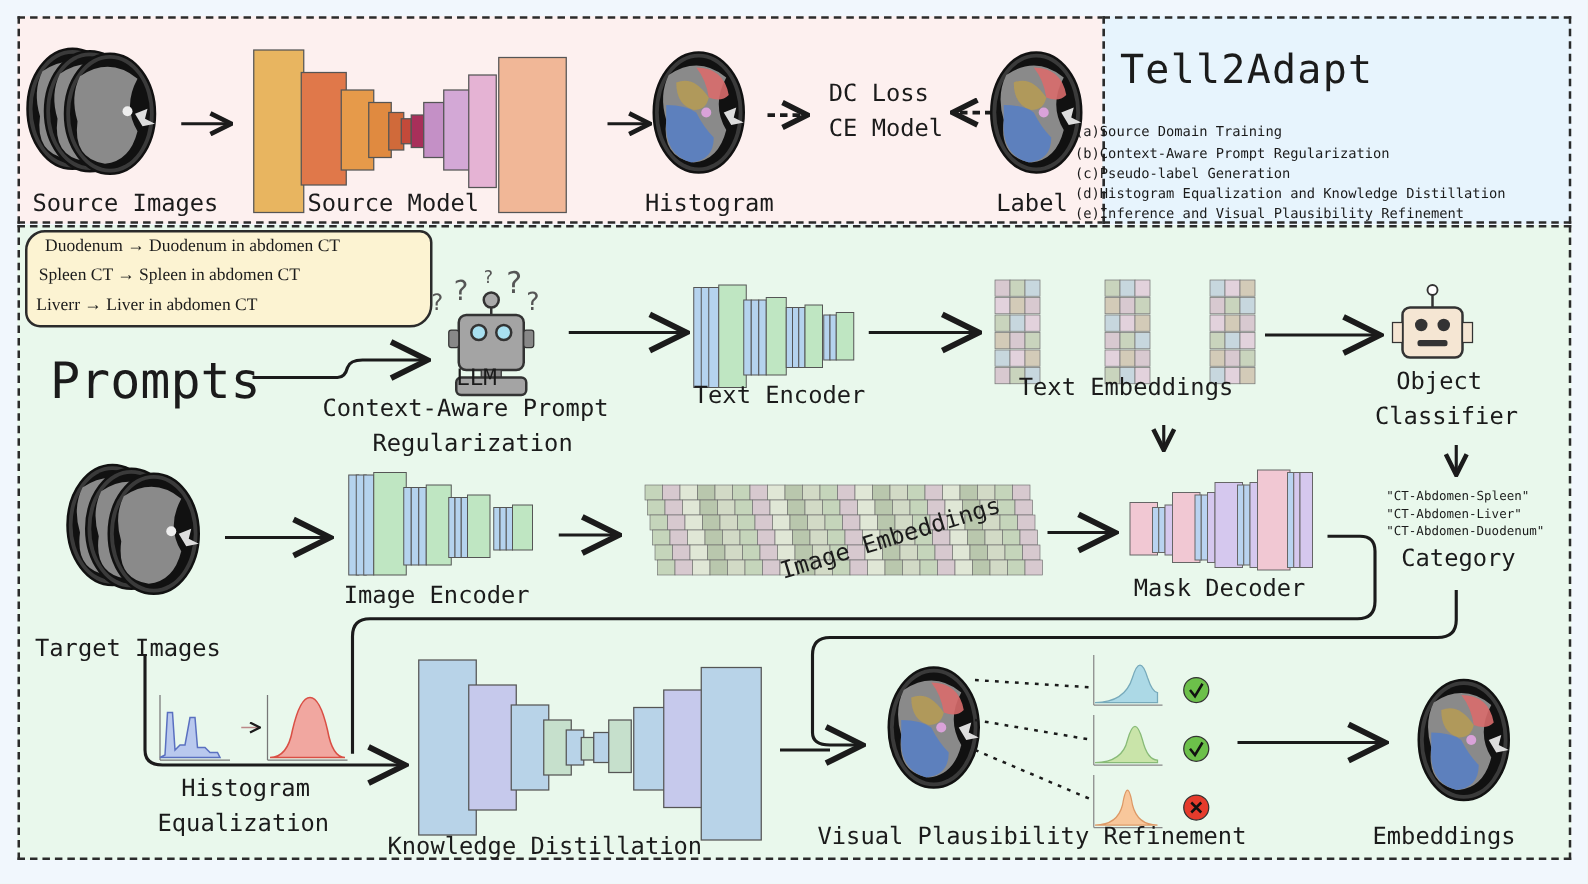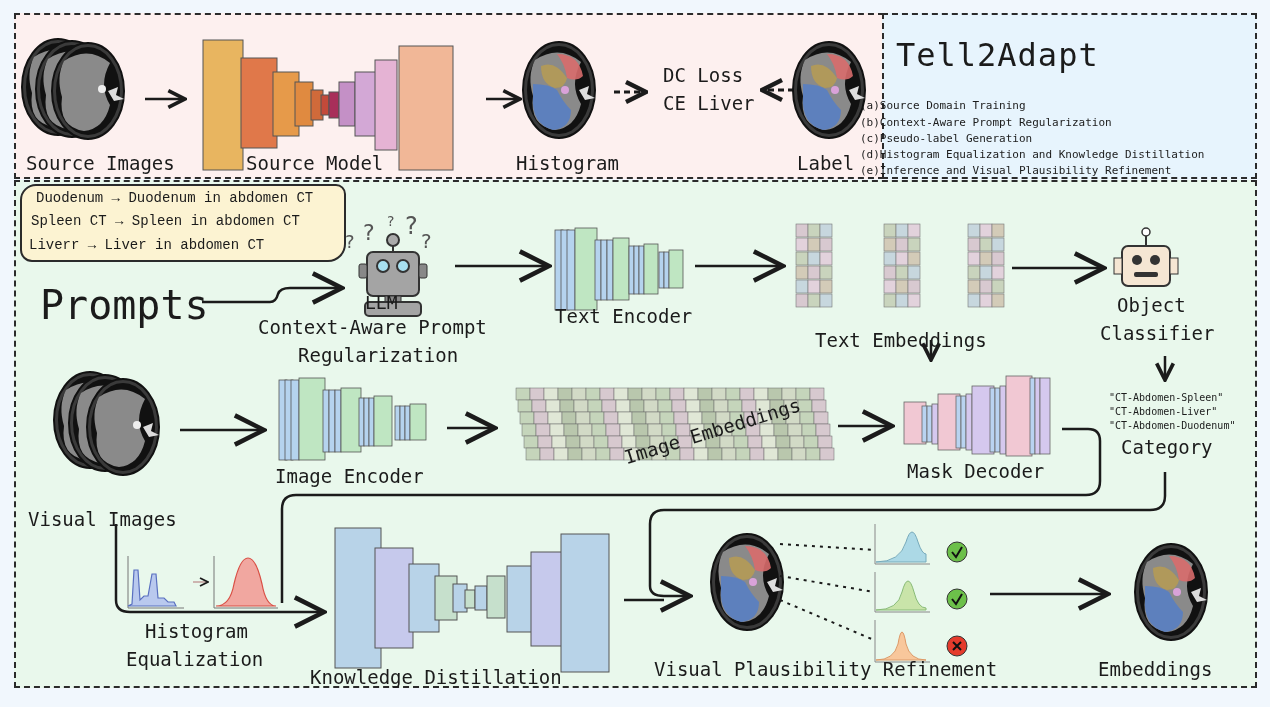--- a/index.html
+++ b/index.html
@@ -9,21 +9,21 @@
   #panel-a { left:14px; top:13px; width:870px; height:166px; background:#fdf0ef; }
   #panel-legend { left:882px; top:13px; width:375px; height:166px; background:#e7f4fd; }
   #panel-main { left:14px; top:180px; width:1243px; height:508px; background:#e9f8ec; }
   .lbl { position:absolute; white-space:nowrap; font-family:"DejaVu Sans Mono", monospace; color:#1b1b1b; }
   .l20 { font-size:19px; }
   .l18 { font-size:18px; }
   .title { font-size:32px; left:896px; top:36px; letter-spacing:1px; }
   .legend-item { font-size:11px; left:860px; }
   .prompt-bubble { position:absolute; left:20px; top:184px; width:326px; height:78px; background:#fcf3d2;
          border:2px solid #2b2b2b; border-radius:16px 10px 18px 12px; box-sizing:border-box; }
-  .prompt-line { position:absolute; font-size:14px; white-space:nowrap; font-family:Liberation Mono, monospace; }
+  .prompt-line { position:absolute; font-size:14px; white-space:nowrap; font-family:Liberation Serif, serif; }
   .cat { font-size:10px; }
   svg { position:absolute; overflow:visible; }
 </style>
 </head>
 <body>
 
 <div class="panel" id="panel-a"></div>
 <div class="panel" id="panel-legend"></div>
 <div class="panel" id="panel-main"></div>
 
@@ -91,21 +91,21 @@
   </svg>
 
 <svg style="left:514px;top:30px" width="90" height="120">
   <use href="#ct-seg" x="45" y="60"></use>
 </svg>
 <div class="lbl l20" style="left:516px;top:152px">Histogram</div>
 <svg style="left:614px;top:86px" width="40" height="12">
     <line x1="0" y1="6" x2="32" y2="6" stroke="#1b1b1b" stroke-width="3" stroke-dasharray="6 4" marker-end="url(#arrs)"></line>
   </svg>
 <div class="lbl l20" style="left:663px;top:64px">DC Loss</div>
-<div class="lbl l20" style="left:663px;top:92px">CE Liver</div>
+<div class="lbl l20" style="left:663px;top:92px">CE Model</div>
 <svg style="left:756px;top:84px" width="40" height="12">
     <line x1="38" y1="6" x2="6" y2="6" stroke="#1b1b1b" stroke-width="3" stroke-dasharray="6 4" marker-end="url(#arrs)"></line>
   </svg>
 <svg style="left:784px;top:30px" width="90" height="120">
   <use href="#ct-seg" x="45" y="60"></use>
 </svg>
 <div class="lbl l20" style="left:797px;top:152px">Label</div>
 
 <div class="prompt-bubble"></div>
 <div class="prompt-line" style="left:36px;top:190px">Duodenum → Duodenum in abdomen CT</div>
@@ -215,21 +215,21 @@
     <rect x="178" y="50" width="12" height="13" fill="#c9d4bd" stroke="#777" stroke-width="0.6"></rect>
     <rect x="190" y="50" width="12" height="13" fill="#c7d7de" stroke="#777" stroke-width="0.6"></rect>
     <rect x="202" y="50" width="12" height="13" fill="#e2d2dc" stroke="#777" stroke-width="0.6"></rect>
     <rect x="178" y="64" width="12" height="13" fill="#d3cbb8" stroke="#777" stroke-width="0.6"></rect>
     <rect x="190" y="64" width="12" height="13" fill="#d8c9d0" stroke="#777" stroke-width="0.6"></rect>
     <rect x="202" y="64" width="12" height="13" fill="#c9d4bd" stroke="#777" stroke-width="0.6"></rect>
     <rect x="178" y="78" width="12" height="13" fill="#c7d7de" stroke="#777" stroke-width="0.6"></rect>
     <rect x="190" y="78" width="12" height="13" fill="#e2d2dc" stroke="#777" stroke-width="0.6"></rect>
     <rect x="202" y="78" width="12" height="13" fill="#d3cbb8" stroke="#777" stroke-width="0.6"></rect>
   </svg>
-<div class="lbl l20" style="left:815px;top:329px">Text Embeddings</div>
+<div class="lbl l20" style="left:815px;top:299px">Text Embeddings</div>
 <svg style="left:924px;top:340px" width="14" height="24">
     <line x1="7" y1="0" x2="7" y2="20" stroke="#1b1b1b" stroke-width="2.5" marker-end="url(#arrs)"></line>
   </svg>
 
 <svg style="left:1012px;top:258px" width="100" height="20">
     <line x1="0" y1="10" x2="92" y2="10" stroke="#1b1b1b" stroke-width="2.5" marker-end="url(#arr)"></line>
   </svg>
 
 <svg style="left:1110px;top:226px" width="75" height="65">
   <circle cx="36" cy="6" r="4" fill="#fff" stroke="#333" stroke-width="1.5"></circle>
@@ -250,21 +250,21 @@
 <div class="lbl cat" style="left:1109px;top:392px">"CT-Abdomen-Spleen"</div>
 <div class="lbl cat" style="left:1109px;top:406px">"CT-Abdomen-Liver"</div>
 <div class="lbl cat" style="left:1109px;top:420px">"CT-Abdomen-Duodenum"</div>
 <div class="lbl l20" style="left:1121px;top:436px">Category</div>
 
 <svg style="left:45px;top:355px" width="130" height="140">
   <use href="#ct-slice" x="45" y="65"></use>
     <use href="#ct-slice" x="60" y="68"></use>
     <use href="#ct-slice" x="78" y="72"></use>
 </svg>
-<div class="lbl l20" style="left:28px;top:508px">Visual Images</div>
+<div class="lbl l20" style="left:28px;top:508px">Target Images</div>
 <svg style="left:180px;top:420px" width="90" height="20">
     <line x1="0" y1="10" x2="84" y2="10" stroke="#1b1b1b" stroke-width="2.5" marker-end="url(#arr)"></line>
   </svg>
 
 <svg style="left:275px;top:370px" width="160" height="95">
   <g stroke="#555" stroke-width="0.8">
     <rect x="4" y="10" width="8" height="80" fill="#b5d3ee"></rect>
       <rect x="10" y="10" width="8" height="80" fill="#b5d3ee"></rect>
       <rect x="16" y="10" width="8" height="80" fill="#b5d3ee"></rect>
     <rect x="24" y="8" width="26" height="82" fill="#bfe6c2"></rect>

